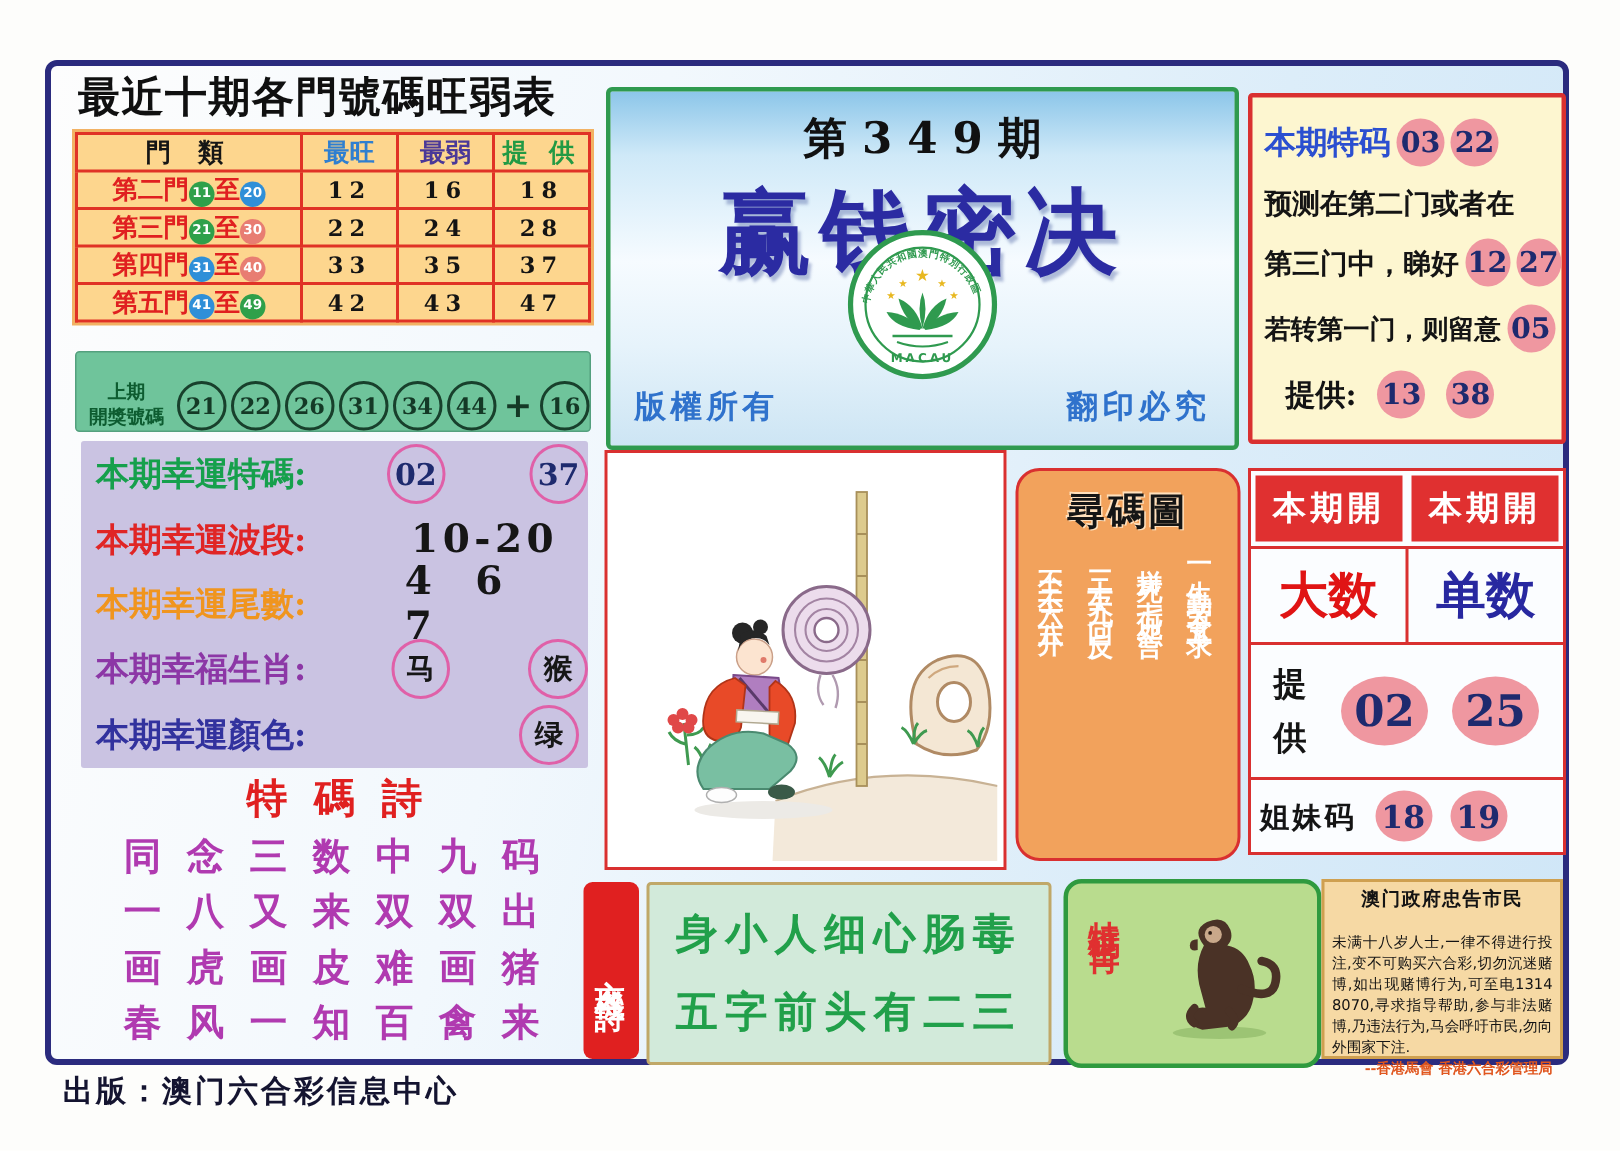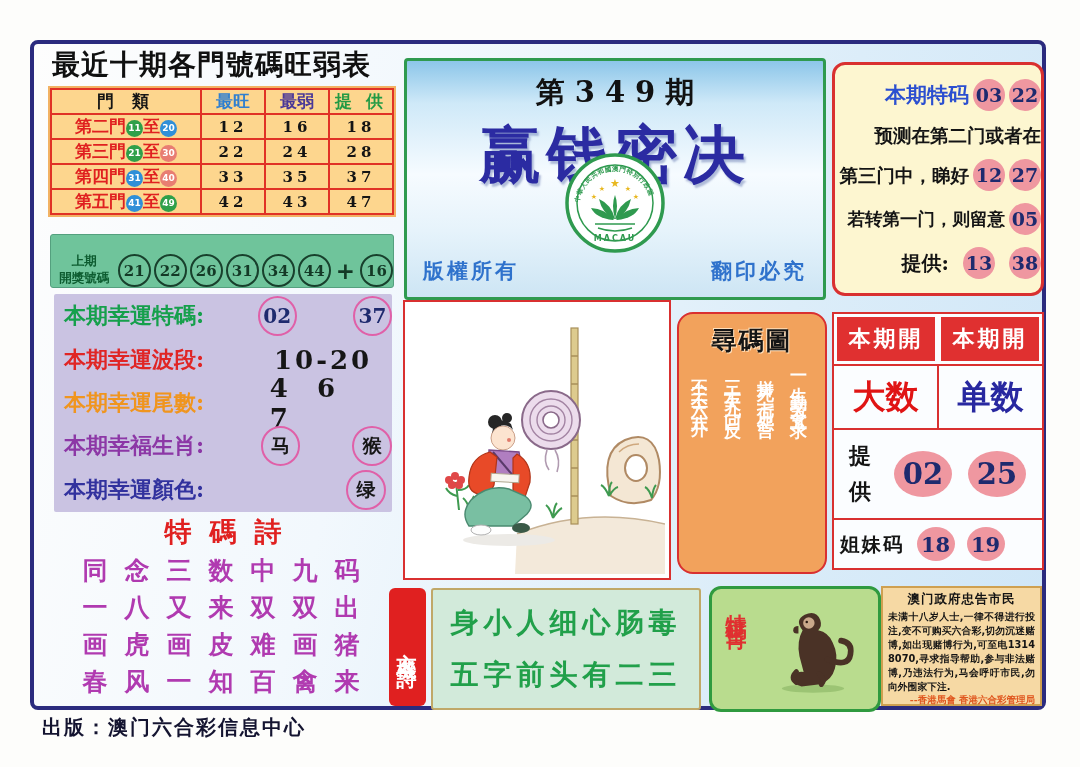--- a/index.html
+++ b/index.html
@@ -64,22 +64,22 @@
   .illus{position:absolute;left:403px;top:300px;width:264px;height:276px;background:#fff;border:2px solid #d93030;}
 
   
   .codemap{position:absolute;left:677px;top:312px;width:146px;height:258px;background:#f2a25c;border:2.5px solid #d93030;border-radius:16px;}
   .cm-title{position:absolute;top:10px;left:0;width:100%;text-align:center;font-family:"DejaVu Serif",serif;font-weight:bold;
             font-size:25px;color:#151515;letter-spacing:2px;text-shadow:1px 1px 0 #ffe0bc,-1px -1px 0 #ffe0bc;}
   .cm-cols{position:absolute;top:52px;right:14px;bottom:10px;left:8px;writing-mode:vertical-rl;text-orientation:upright;}
   .cm-col{font-weight:bold;font-size:17px;color:#ffffff;letter-spacing:7px;margin-left:10px;font-family:"DejaVu Serif",serif;}
 
   
-  .pred{position:absolute;left:832px;top:62px;width:212px;height:234px;background:#fdf6d0;border:3px solid #d93030;border-radius:13px;
-        display:flex;flex-direction:column;justify-content:space-evenly;padding:2px 0;box-sizing:border-box;align-items:flex-end;}
+  .pred{position:absolute;left:832px;top:62px;width:212px;height:234px;background:#fdf6d0;border:3px solid #d93030;border-radius:3px;
+        display:flex;flex-direction:column;justify-content:space-evenly;padding:2px 0;box-sizing:border-box;}
   .pd-row{display:flex;align-items:center;white-space:nowrap;}
   .pd-label{font-family:"DejaVu Serif",serif;font-weight:bold;font-size:21px;color:#2b4fd0;margin-left:8px;}
   .pink{background:#ef97a0;color:#1e2a6e;border-radius:50%;display:inline-flex;align-items:center;justify-content:center;
         font-weight:bold;font-family:"DejaVu Serif",serif;}
   .pd-c{width:32px;height:32px;font-size:19px;margin-left:4px;}
   .pd-text{font-family:"DejaVu Serif",serif;font-weight:bold;font-size:18.5px;color:#141414;margin-left:8px;}
   .pd-text.small{font-size:17.5px;}
   .pd-give{font-family:"DejaVu Serif",serif;font-weight:bold;font-size:20px;color:#141414;margin-left:22px;}
   .pd-c.gap{margin-left:14px;}
 
@@ -110,21 +110,21 @@
 
   .zodiac{position:absolute;left:709px;top:586px;width:166px;height:120px;background:#b9dc8e;border:3px solid #2f9a3f;
           border-radius:12px;display:flex;align-items:center;}
   .zd-label{writing-mode:vertical-rl;text-orientation:upright;color:#e03030;font-weight:bold;font-size:21px;
             letter-spacing:5px;margin-left:10px;height:104px;font-family:"DejaVu Serif",serif;}
   .zd-monkey{width:110px;height:104px;margin-left:8px;}
 
   .notice{position:absolute;left:881px;top:586px;width:161px;height:120px;background:#f6d9a4;border:2px solid #cfa050;
           box-sizing:border-box;padding:3px 5px;}
   .nt-title{text-align:center;font-weight:bold;font-size:12.5px;color:#141414;letter-spacing:1px;font-family:"DejaVu Serif",serif;}
-  .nt-body{font-weight:bold;font-size:9.8px;line-height:1.42;color:#141414;text-align:justify;margin-top:2px;}
+  .nt-body{font-weight:normal;font-size:9.8px;line-height:1.42;color:#141414;text-align:justify;margin-top:14px;}
   .nt-sign{font-weight:bold;font-size:9.5px;color:#e0561e;text-align:right;margin-top:1px;font-family:"DejaVu Serif",serif;}
 
   .publisher{position:absolute;left:42px;top:714px;font-family:"DejaVu Serif",serif;font-weight:bold;font-size:20px;
              color:#141430;letter-spacing:2px;}
 </style>
 </head>
 <body>
 
 <div class="page">
   <div class="frame"></div>

